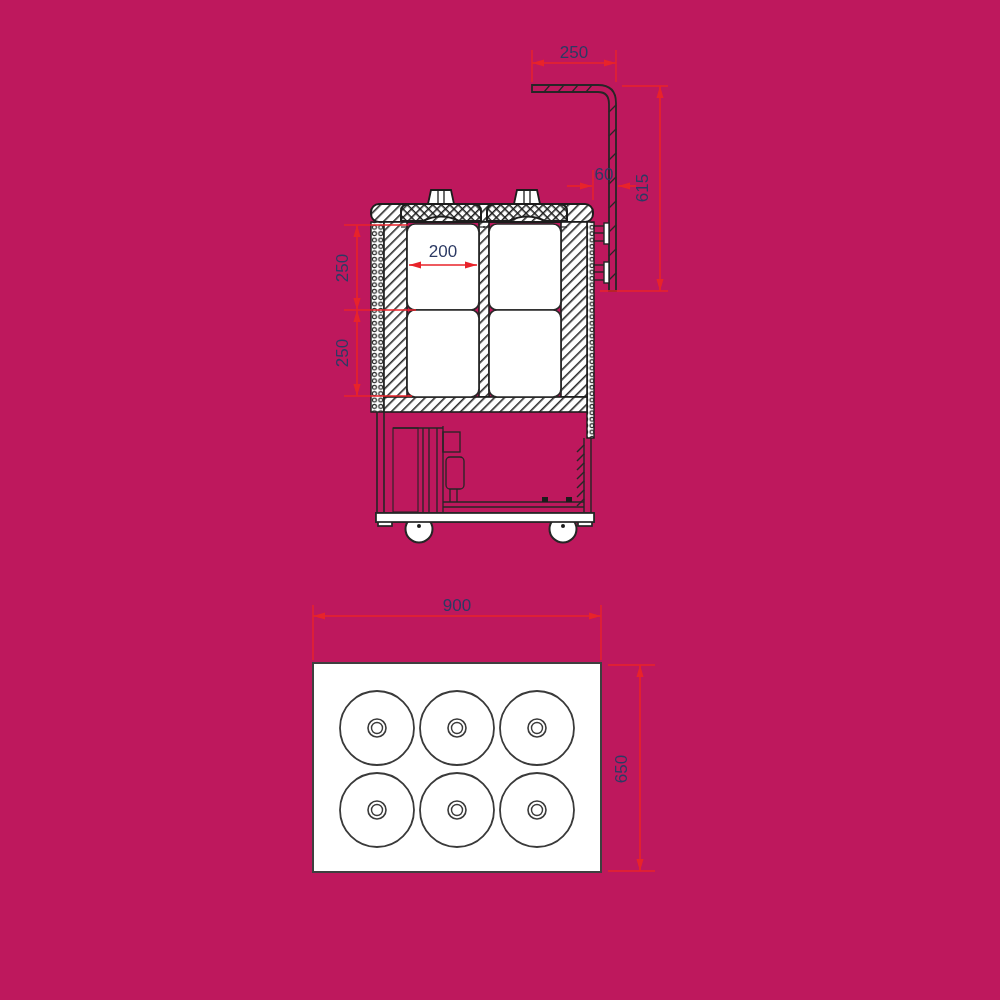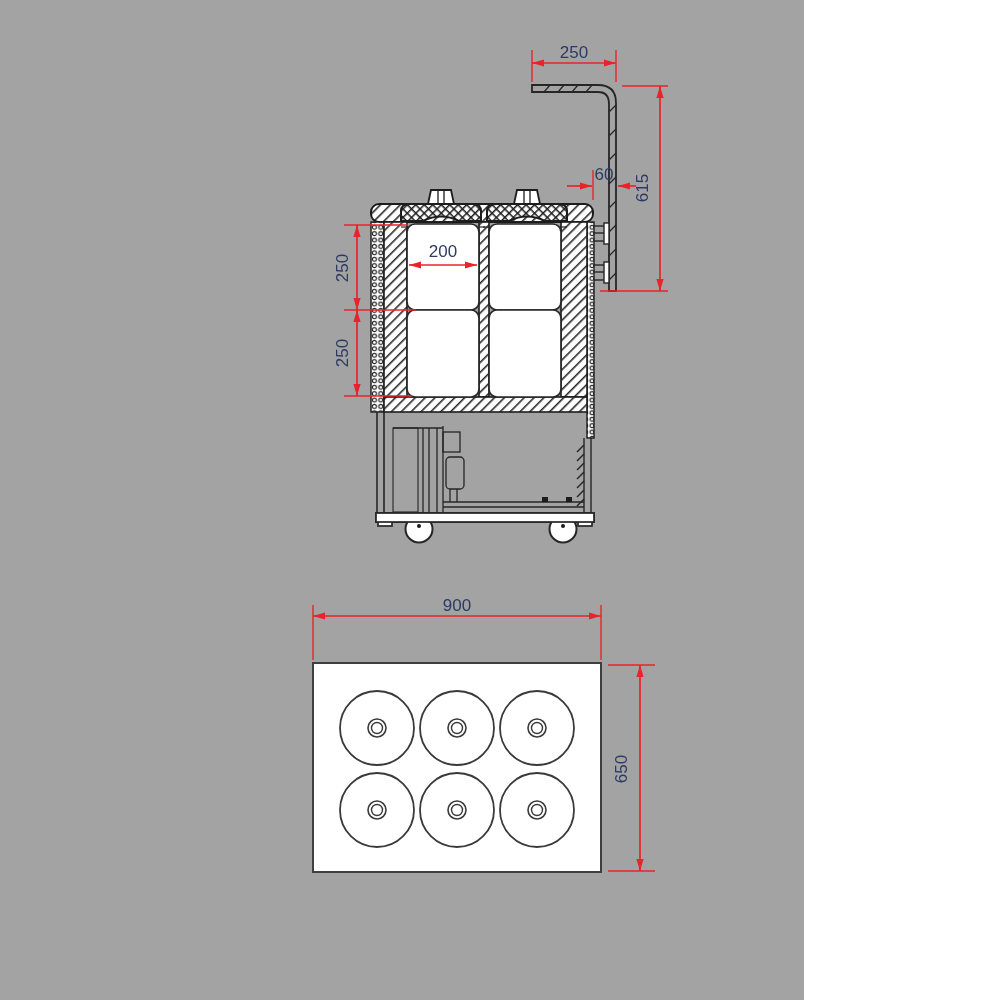--- a/index.html
+++ b/index.html
@@ -1,16 +1,16 @@
 <!DOCTYPE html>
 <html><head>
 <meta charset="utf-8">
 <style>
   html,body{margin:0;padding:0;background:#ffffff;}
-  .canvas{position:relative;width:804px;height:1000px;background:#a3a3a3;overflow:hidden;}
+  .canvas{position:relative;width:1000px;height:1000px;background:#be185d;overflow:hidden;}
   svg{display:block;}
   .ln{stroke:#262626;fill:none;}
   .lnthin{stroke:#262626;stroke-width:1.1;fill:none;}
   .dimline{stroke:#e8232a;stroke-width:1.7;fill:none;}
   .extline{stroke:#e8232a;stroke-width:1.4;fill:none;}
   .dimtext{fill:#2c3a64;font-family:"Liberation Sans",sans-serif;font-size:17px;font-weight:500;}
 </style>
 </head>
 <body>
 

